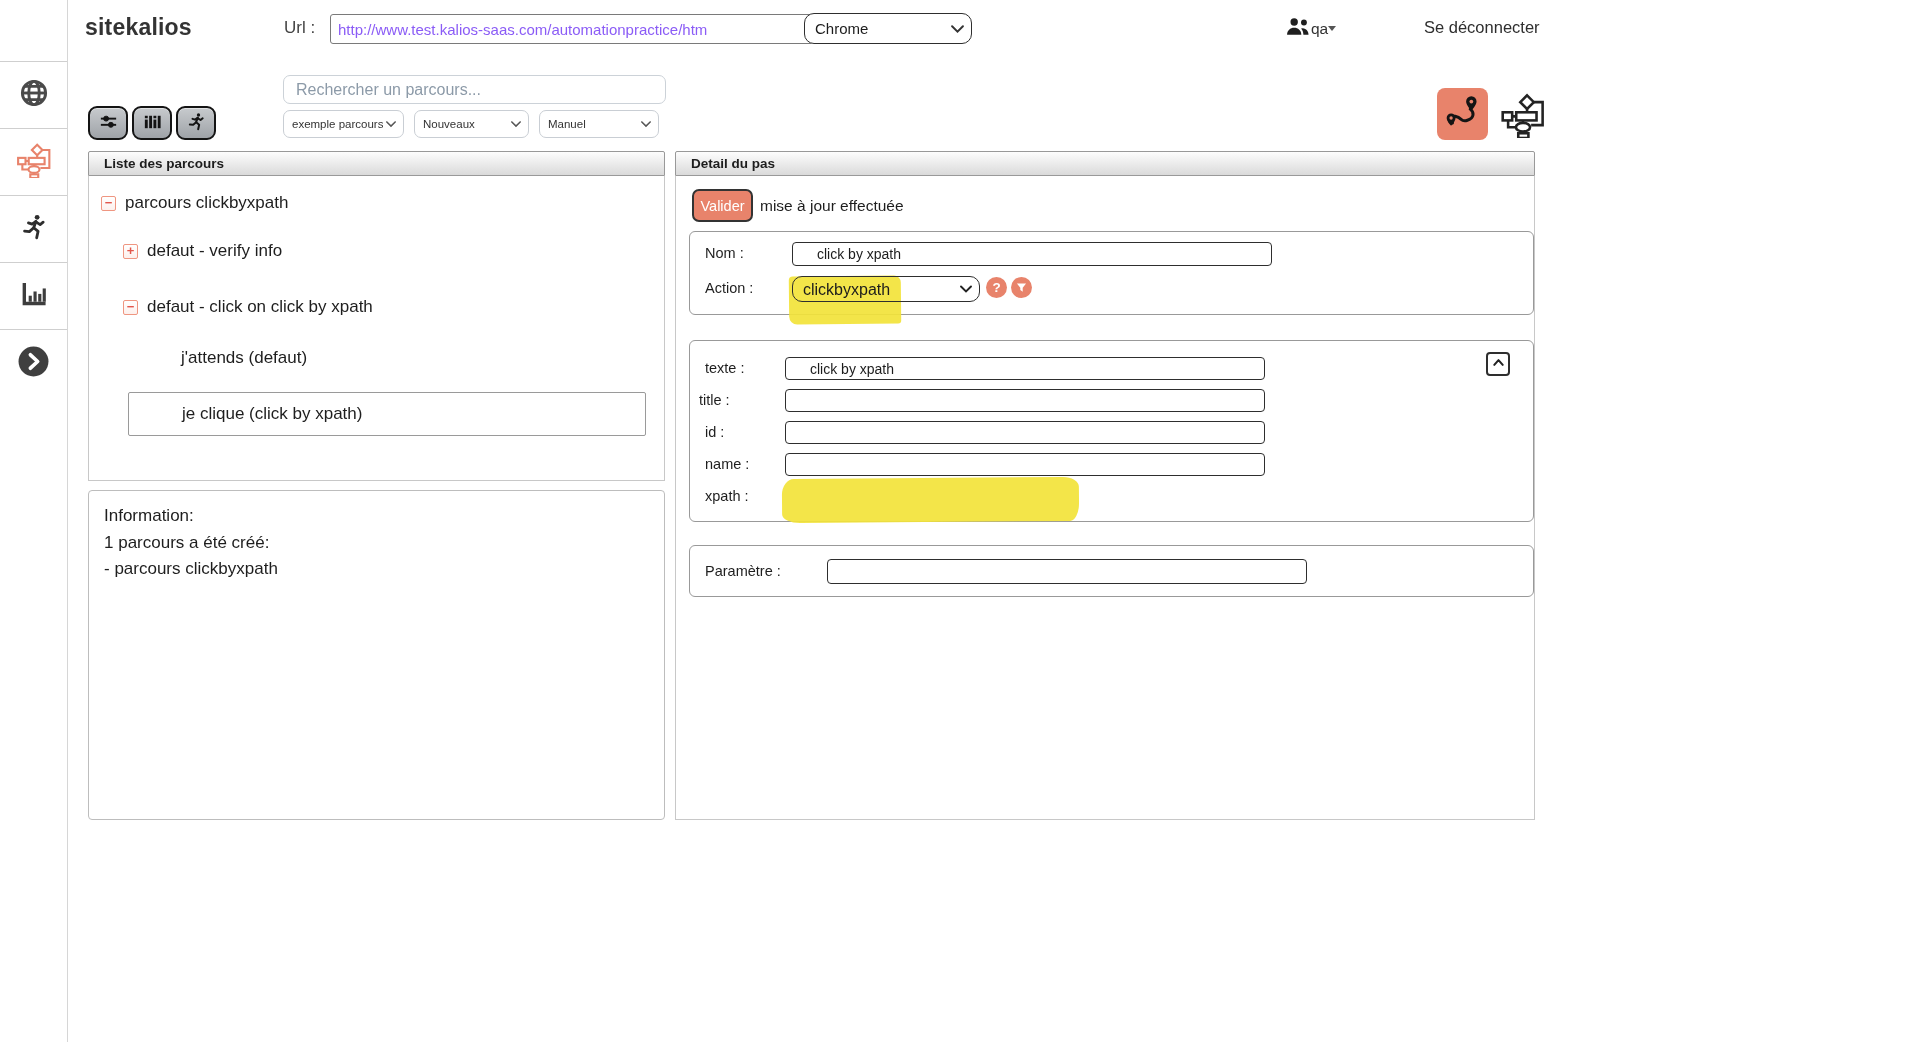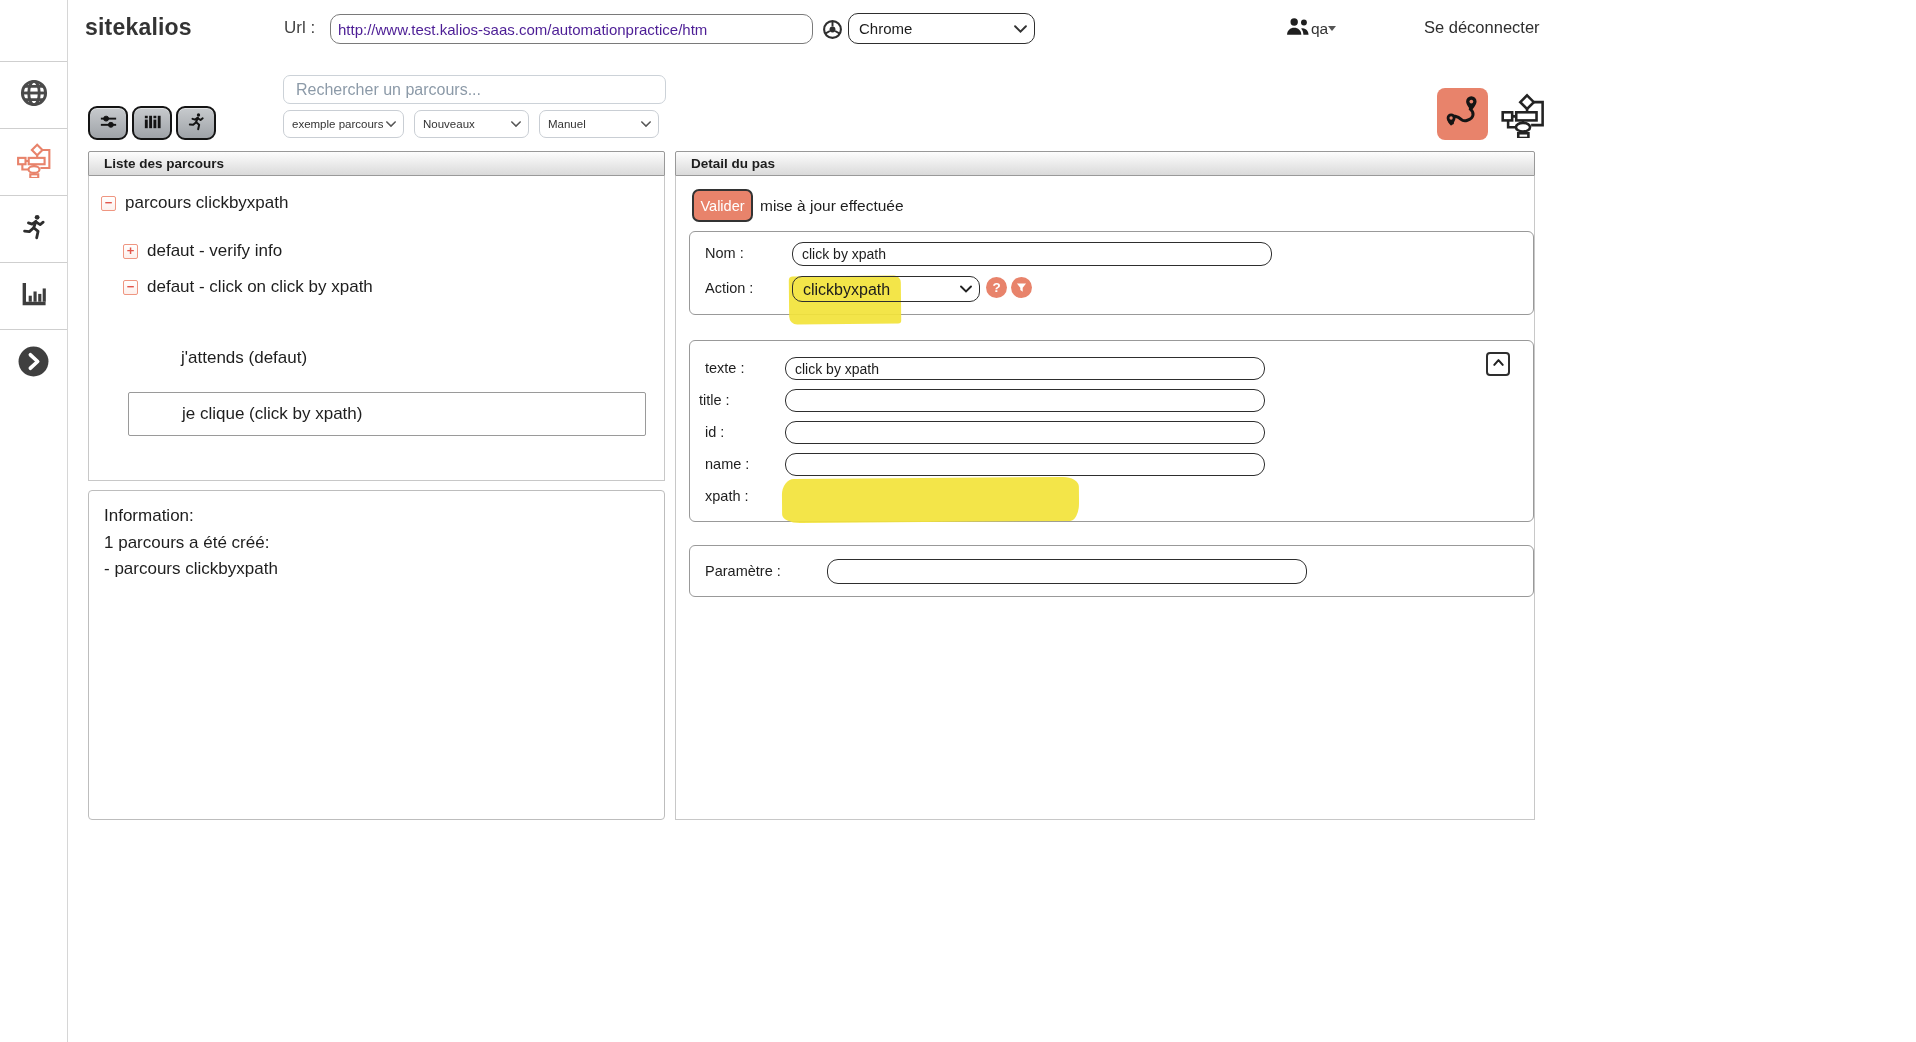--- a/index.html
+++ b/index.html
@@ -4,21 +4,21 @@
 <style>
   * { margin:0; padding:0; box-sizing:border-box; }
   html,body { background:#fff; }
   body { font-family:"Liberation Sans","DejaVu Sans",sans-serif; color:#222; }
   #app { position:relative; width:1916px; height:1042px; background:#fff; overflow:hidden; }
   .abs { position:absolute; }
 
   
   .brand { position:absolute; left:85px; top:14px; font-size:23px; font-weight:bold; color:#333; letter-spacing:.2px; }
   .hdr-label { position:absolute; font-size:17px; color:#444; }
-  .url-input { position:absolute; left:330px; top:14px; width:483px; height:30px; border:1px solid #7a7a7a; border-radius:10px; font-size:15px; padding:0 7px; color:#4c1d95; outline:none; font-family:inherit; }
+  .url-input { position:absolute; left:330px; top:14px; width:483px; height:30px; border:1px solid #7a7a7a; border-radius:3px; font-size:15px; padding:0 7px; color:#8b5cf6; outline:none; font-family:inherit; }
   .logout { position:absolute; left:1424px; top:18px; font-size:16.5px; color:#2e2e2e; cursor:pointer; background:none; border:none; font-family:inherit; }
   .user-menu { position:absolute; left:1284px; top:17px; display:flex; align-items:center; cursor:pointer; }
   .user-name { font-size:15.5px; color:#333; }
   .caret-down { width:0; height:0; border-left:4.5px solid transparent; border-right:4.5px solid transparent; border-top:5px solid #555; display:inline-block; }
 
   
   .select-wrap { position:absolute; }
   .select-wrap select { width:100%; height:100%; appearance:none; -webkit-appearance:none; -moz-appearance:none; font-family:inherit; cursor:pointer; outline:none; }
   .select-wrap .chev { position:absolute; right:8px; top:50%; transform:translateY(-50%); pointer-events:none; line-height:0; }
   .dark-select { border:1.6px solid #2e2e2e; border-radius:10px; background:#fff; font-size:15px; color:#1c1c1c; padding:0 26px 0 10px; }
@@ -50,21 +50,21 @@
 
   
   .info-box { position:absolute; left:88px; top:490px; width:577px; height:330px; border:1px solid #bdbdbd; border-radius:4px; background:#fff; padding:12px 15px; }
   .info-box div { font-size:17px; line-height:26.5px; color:#1e1e1e; }
 
   
   .valider-btn { position:absolute; left:16px; top:13px; width:61px; height:33px; background:#e8836b; color:#fff; border:2px solid #333; border-radius:7px; font-size:14.5px; font-family:inherit; cursor:pointer; }
   .status-msg { position:absolute; left:84px; top:21px; font-size:15.5px; color:#1e1e1e; }
   .fset { position:absolute; border:1px solid #999; border-radius:6px; background:transparent; }
   .flabel { position:absolute; font-size:14.5px; color:#1e1e1e; white-space:nowrap; }
-  .field-input { position:absolute; border:1.6px solid #2e2e2e; border-radius:11px; font-size:14px; padding:0 9px; color:#1c1c1c; background:#fff; outline:none; font-family:inherit; z-index:3; }
+  .field-input { position:absolute; border:1.6px solid #2e2e2e; border-radius:4px; font-size:14px; padding:0 24px; color:#1c1c1c; background:#fff; outline:none; font-family:inherit; z-index:3; }
   .transparent { background:transparent; }
   .circ { position:absolute; width:21px; height:21px; border-radius:50%; background:#e8836b; color:#fff; display:flex; align-items:center; justify-content:center; font-weight:bold; font-size:13.5px; cursor:pointer; z-index:3; border:none; }
   .circ.help::before { content:"?"; }
   .collapse-btn { position:absolute; width:24px; height:24px; background:#fff; border:2px solid #2e2e2e; border-radius:4px; display:flex; align-items:center; justify-content:center; cursor:pointer; z-index:3; }
   .marker { position:absolute; background:#f2e33a; opacity:.92; z-index:2; }
   .marker-action { border-radius:4px 7px 3px 8px; transform:rotate(-.6deg); }
   .marker-xpath { border-radius:12px 16px 9px 18px / 16px 10px 18px 9px; transform:rotate(-.45deg); }
   .action-select { z-index:3; }
   .action-select select { background:transparent; }
 </style>
@@ -86,21 +86,21 @@
     <span class="hdr-label" style="left:284px;top:18px;">Url :</span>
     <input class="url-input" type="text" value="http://www.test.kalios-saas.com/automationpractice/htm" style="">
 
     <span class="abs" style="left:822px;top:19px;">
       <svg width="21" height="21" viewBox="0 0 24 24" fill="none" stroke="#2f2f2f">
         <circle cx="12" cy="12" r="9.6" stroke-width="2.4"></circle>
         <circle cx="12" cy="12" r="3.4" fill="#2f2f2f" stroke="none"></circle>
         <path d="M12 2.4 V8.6 M3.7 16.8 L9 13.7 M20.3 16.8 L15 13.7" stroke-width="2.2"></path>
       </svg>
     </span>
-    <span class="select-wrap" style="left:848px;top:13px;width:187px;height:31px;">
+    <span class="select-wrap" style="left:804px;top:13px;width:168px;height:31px;">
       <select class="dark-select">
         <option>Chrome</option>
       </select>
       <span class="chev">
         <svg width="13" height="9" viewBox="0 0 12 8">
             <path d="M1 1.5 L6 6.5 L11 1.5" stroke="#333" stroke-width="1.8" fill="none" stroke-linecap="round"></path>
           </svg>
       </span>
     </span>
 
@@ -265,21 +265,21 @@
     <div class="panel-hd">Liste des parcours</div>
     <div class="panel-bd">
       <div class="tree-row" style="left:12px;top:17px;">
         <span class="toggle minus"></span>
         <span class="tree-label">parcours clickbyxpath</span>
       </div>
       <div class="tree-row" style="left:34px;top:65px;">
         <span class="toggle plus"></span>
         <span class="tree-label">defaut - verify info</span>
       </div>
-      <div class="tree-row" style="left:34px;top:101px;justify-content:center;">
+      <div class="tree-row" style="left:34px;top:121px;justify-content:center;">
         <span class="toggle minus"></span>
         <span class="tree-label">defaut - click on click by xpath</span>
       </div>
       <div class="tree-row" style="left:92px;top:172px;">
         <span class="tree-label">j'attends (defaut)</span>
       </div>
       <div class="tree-selected-box" style="left:39px;top:216px;width:518px;height:44px;">
         <span class="tree-label" style="margin-left:53px;">je clique (click by xpath)</span>
       </div>
     </div>

